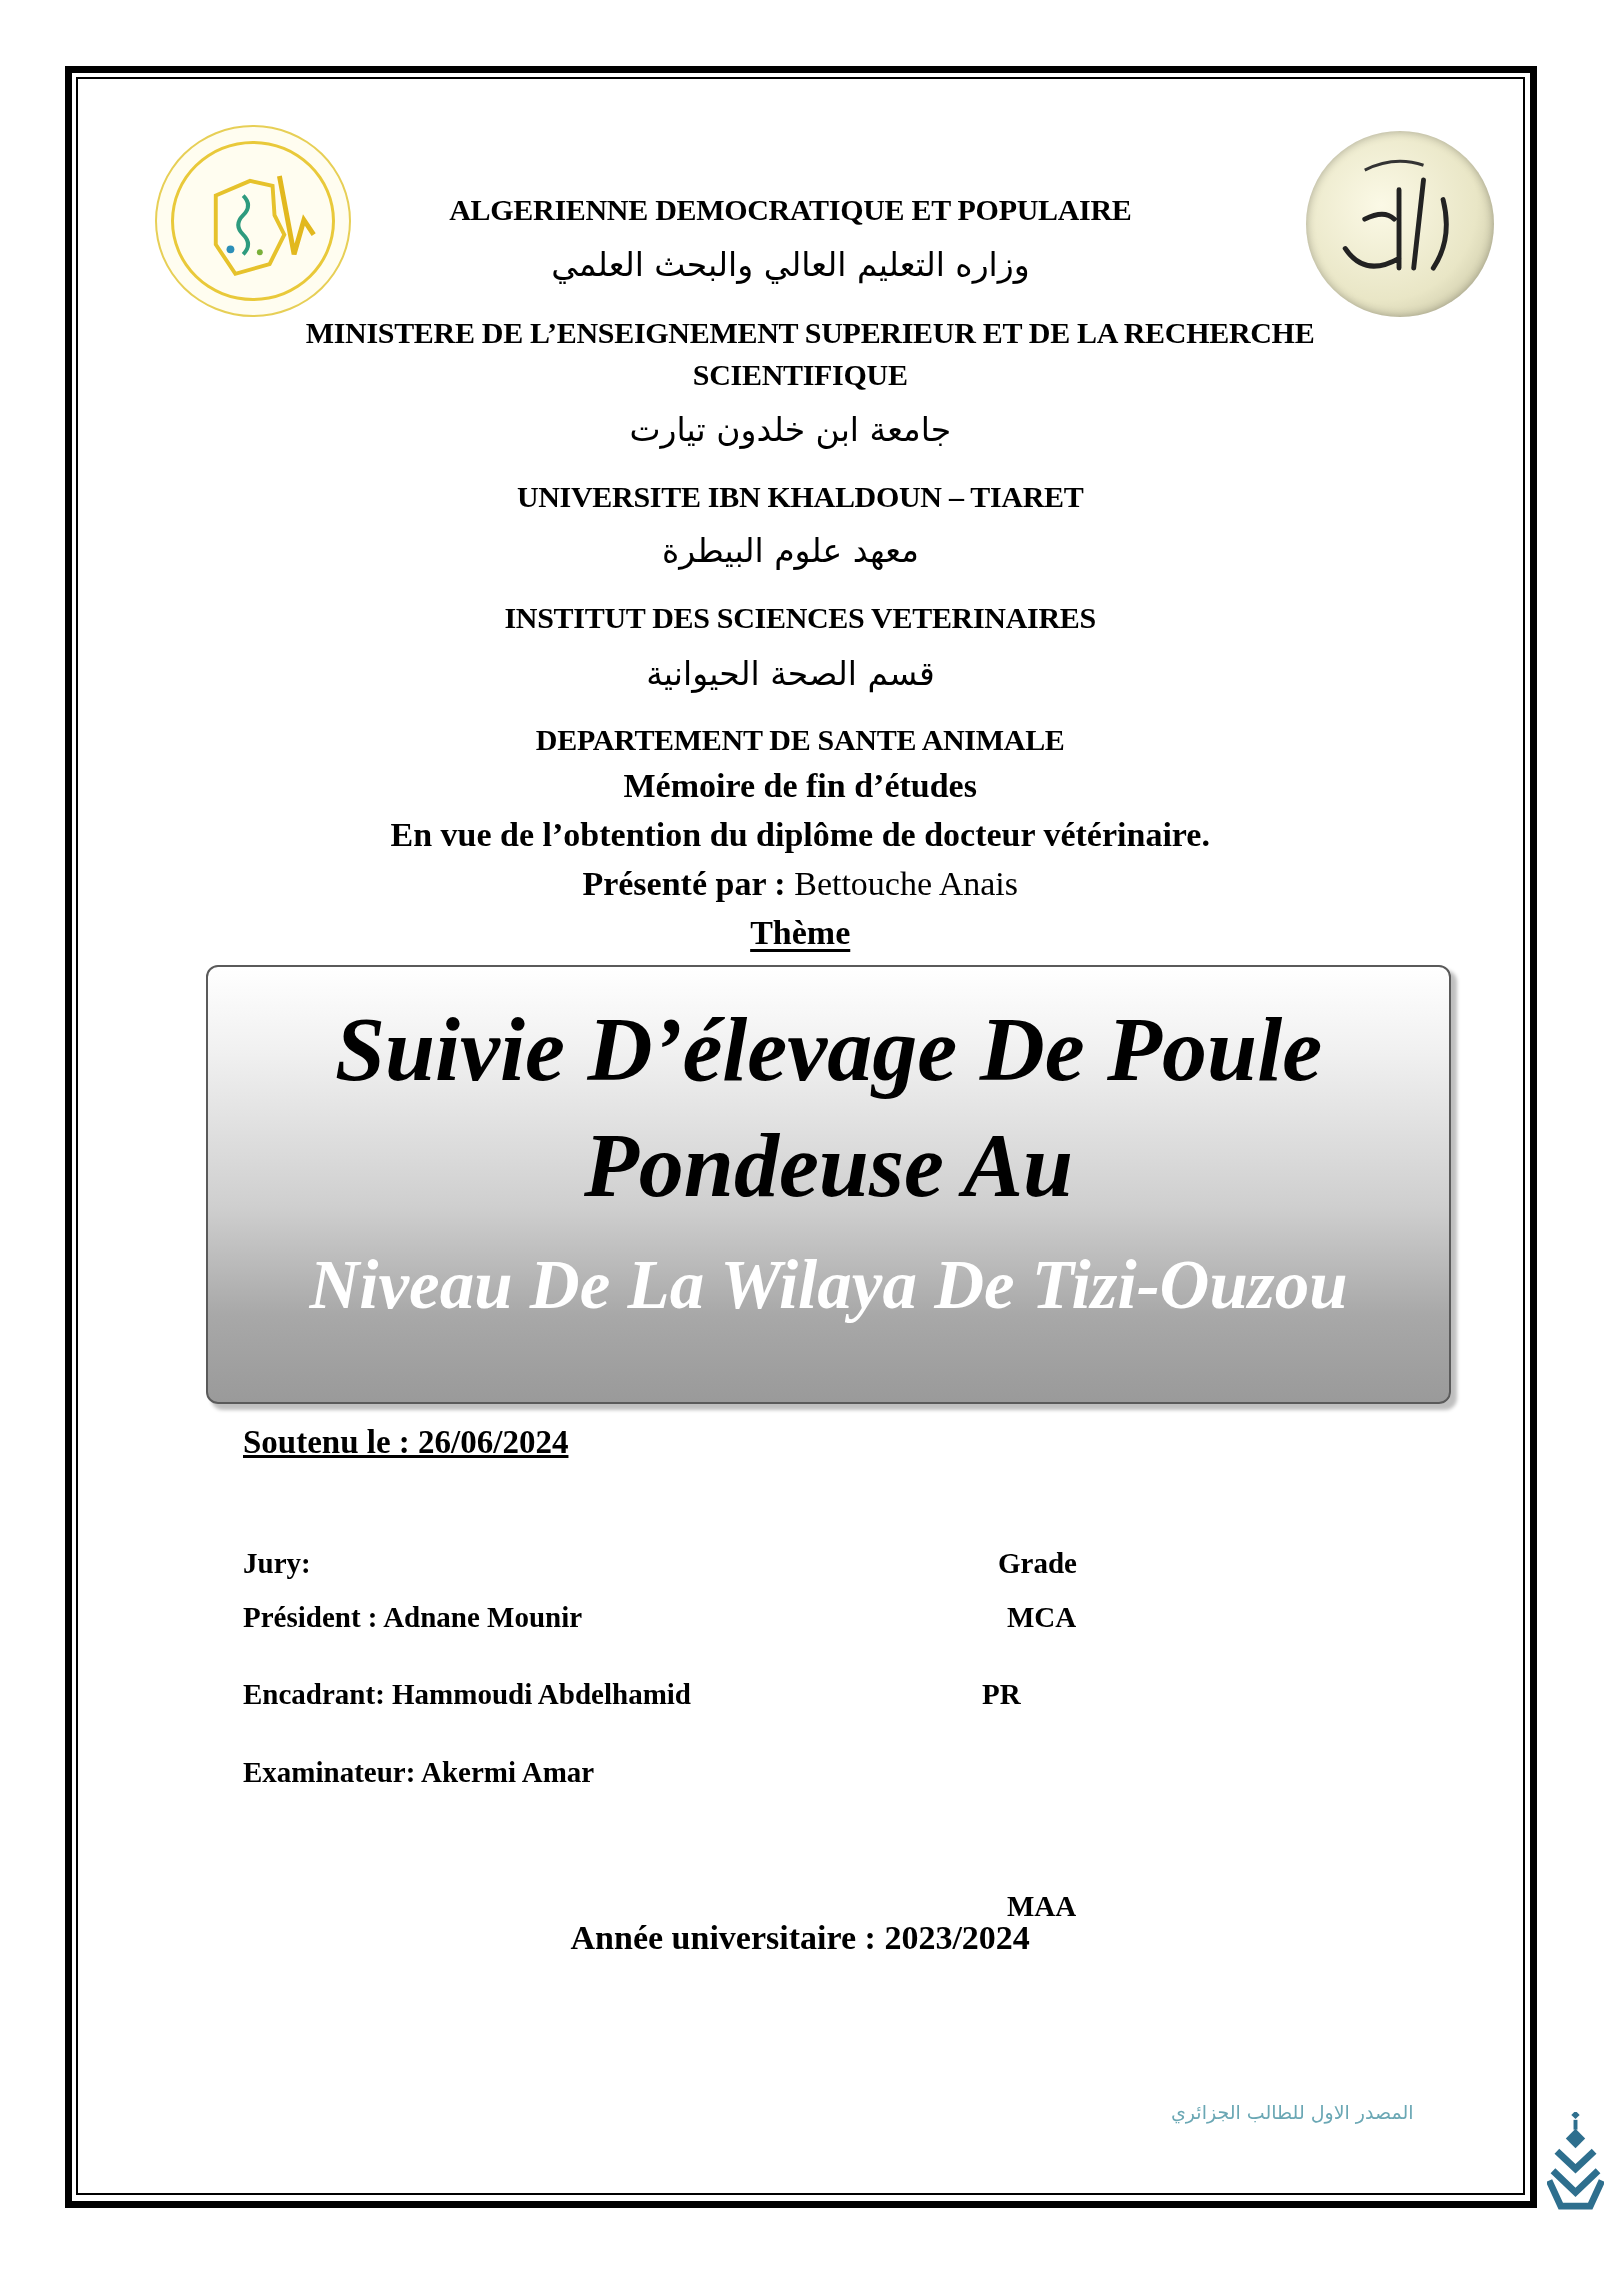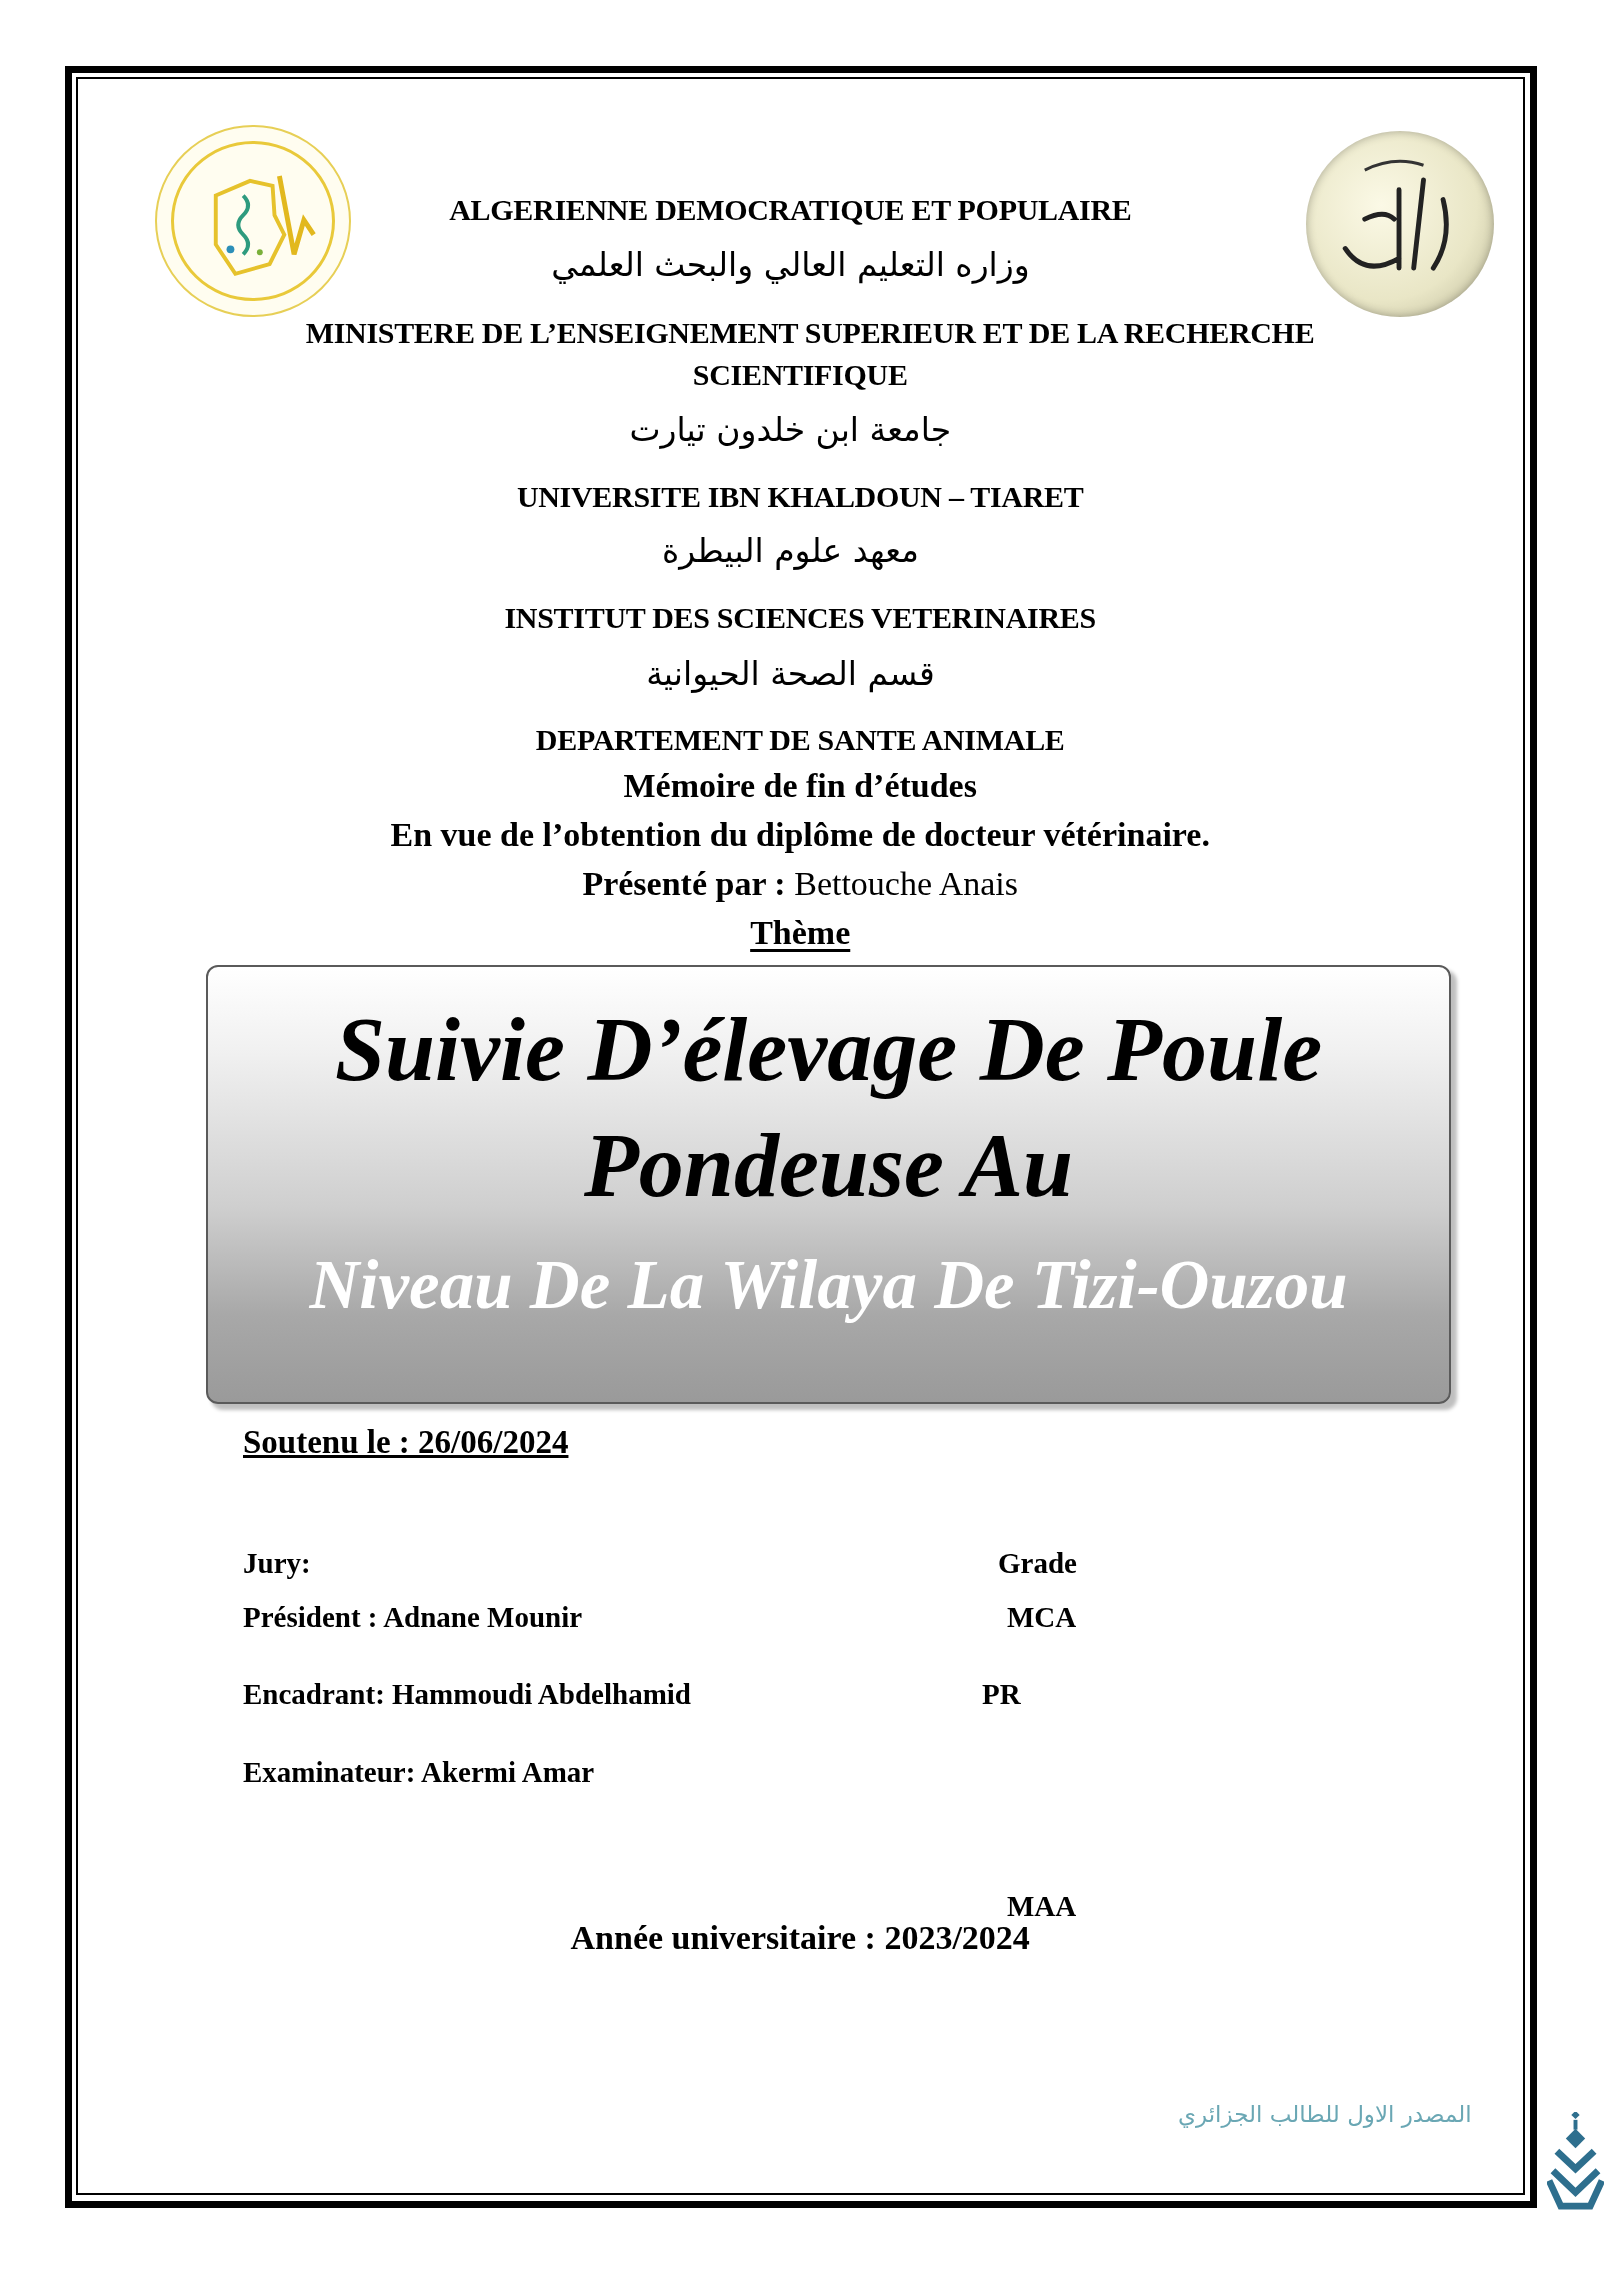--- a/index.html
+++ b/index.html
@@ -44,21 +44,21 @@
   
   .info { position: absolute; left: 243px; font-weight: bold; font-size: 29px; white-space: nowrap; }
   .info.big { font-size: 33px; }
   .grade { position: absolute; font-weight: bold; font-size: 29px; white-space: nowrap; }
 
   .year { font-weight: bold; font-size: 34px; }
 
   
   .wm { position: absolute; left: 1171px; top: 2107px; width: 372px; }
   .wm-title { font-family: "DejaVu Sans", sans-serif; font-size: 41px; color: #5a9dab; letter-spacing: 1px; }
-  .wm-sub { font-family: "DejaVu Sans", sans-serif; font-size: 23px; color: #6aa7b4; direction: rtl; text-align: left; margin-top: -5.9px; margin-left: 7px; }
+  .wm-sub { font-family: "DejaVu Sans", sans-serif; font-size: 19px; color: #6aa7b4; direction: rtl; text-align: left; margin-top: -5.9px; }
   .wm-emblem { position: absolute; left: 1547px; top: 2112px; width: 57px; height: 98px; }
 </style>
 </head>
 <body>
 
 <div class="frame-outer"></div>
 <div class="frame-inner"></div>
 
 <div class="logo-left">
   <div class="ring2"></div>

